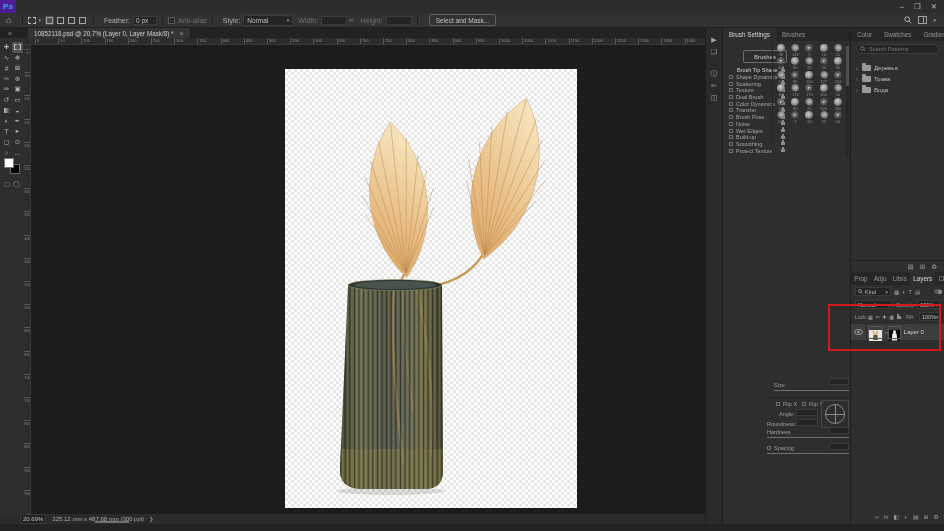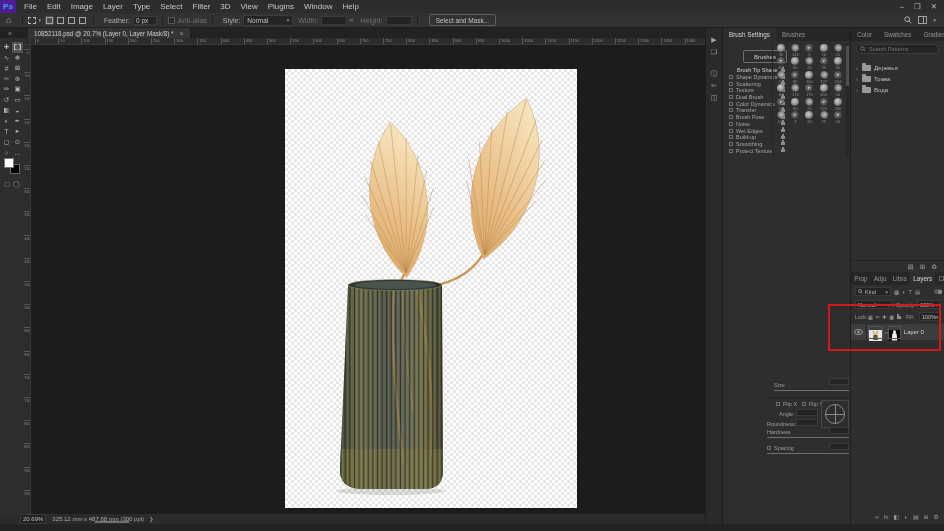--- a/index.html
+++ b/index.html
@@ -156,34 +156,20 @@
   .red-rect{position:absolute;left:828px;top:304px;width:113px;height:47px;border:2px solid #d21a1a;
             box-sizing:border-box;z-index:60;}
 </style>
 </head>
 <body>
 
 <div id="app">
 
   <div class="menubar">
     <div class="ps-logo">Ps</div>
-    <div id="menu-items" style="display:flex;">
-        <span class="menu-item">File</span>
-        <span class="menu-item">Edit</span>
-        <span class="menu-item">Image</span>
-        <span class="menu-item">Layer</span>
-        <span class="menu-item">Type</span>
-        <span class="menu-item">Select</span>
-        <span class="menu-item">Filter</span>
-        <span class="menu-item">3D</span>
-        <span class="menu-item">View</span>
-        <span class="menu-item">Plugins</span>
-        <span class="menu-item">Window</span>
-        <span class="menu-item">Help</span>
-      </div>
     <div class="win-controls">
       <span>–</span>
       <span>❐</span>
       <span>✕</span>
     </div>
   </div>
 
   <div class="optionsbar">
     <span class="ob-home">⌂</span>
     <span class="vsep"></span>

